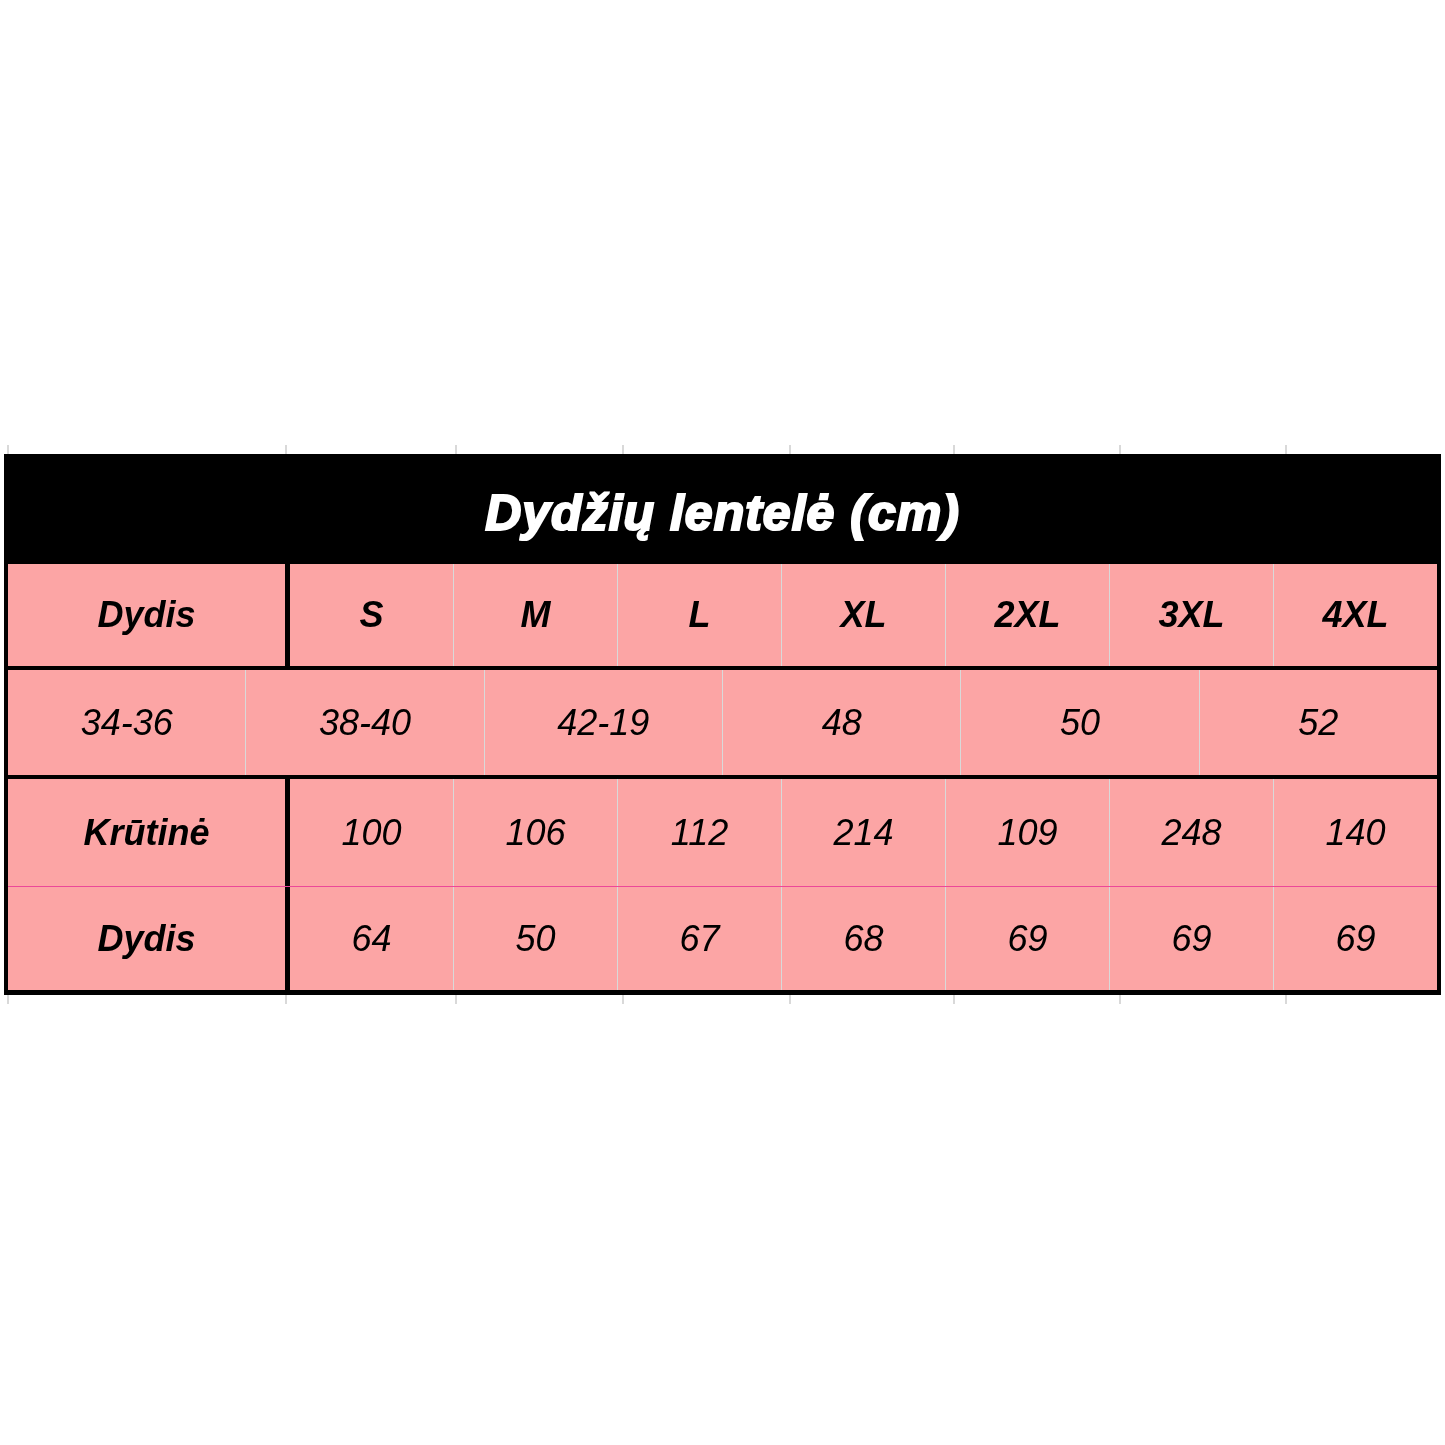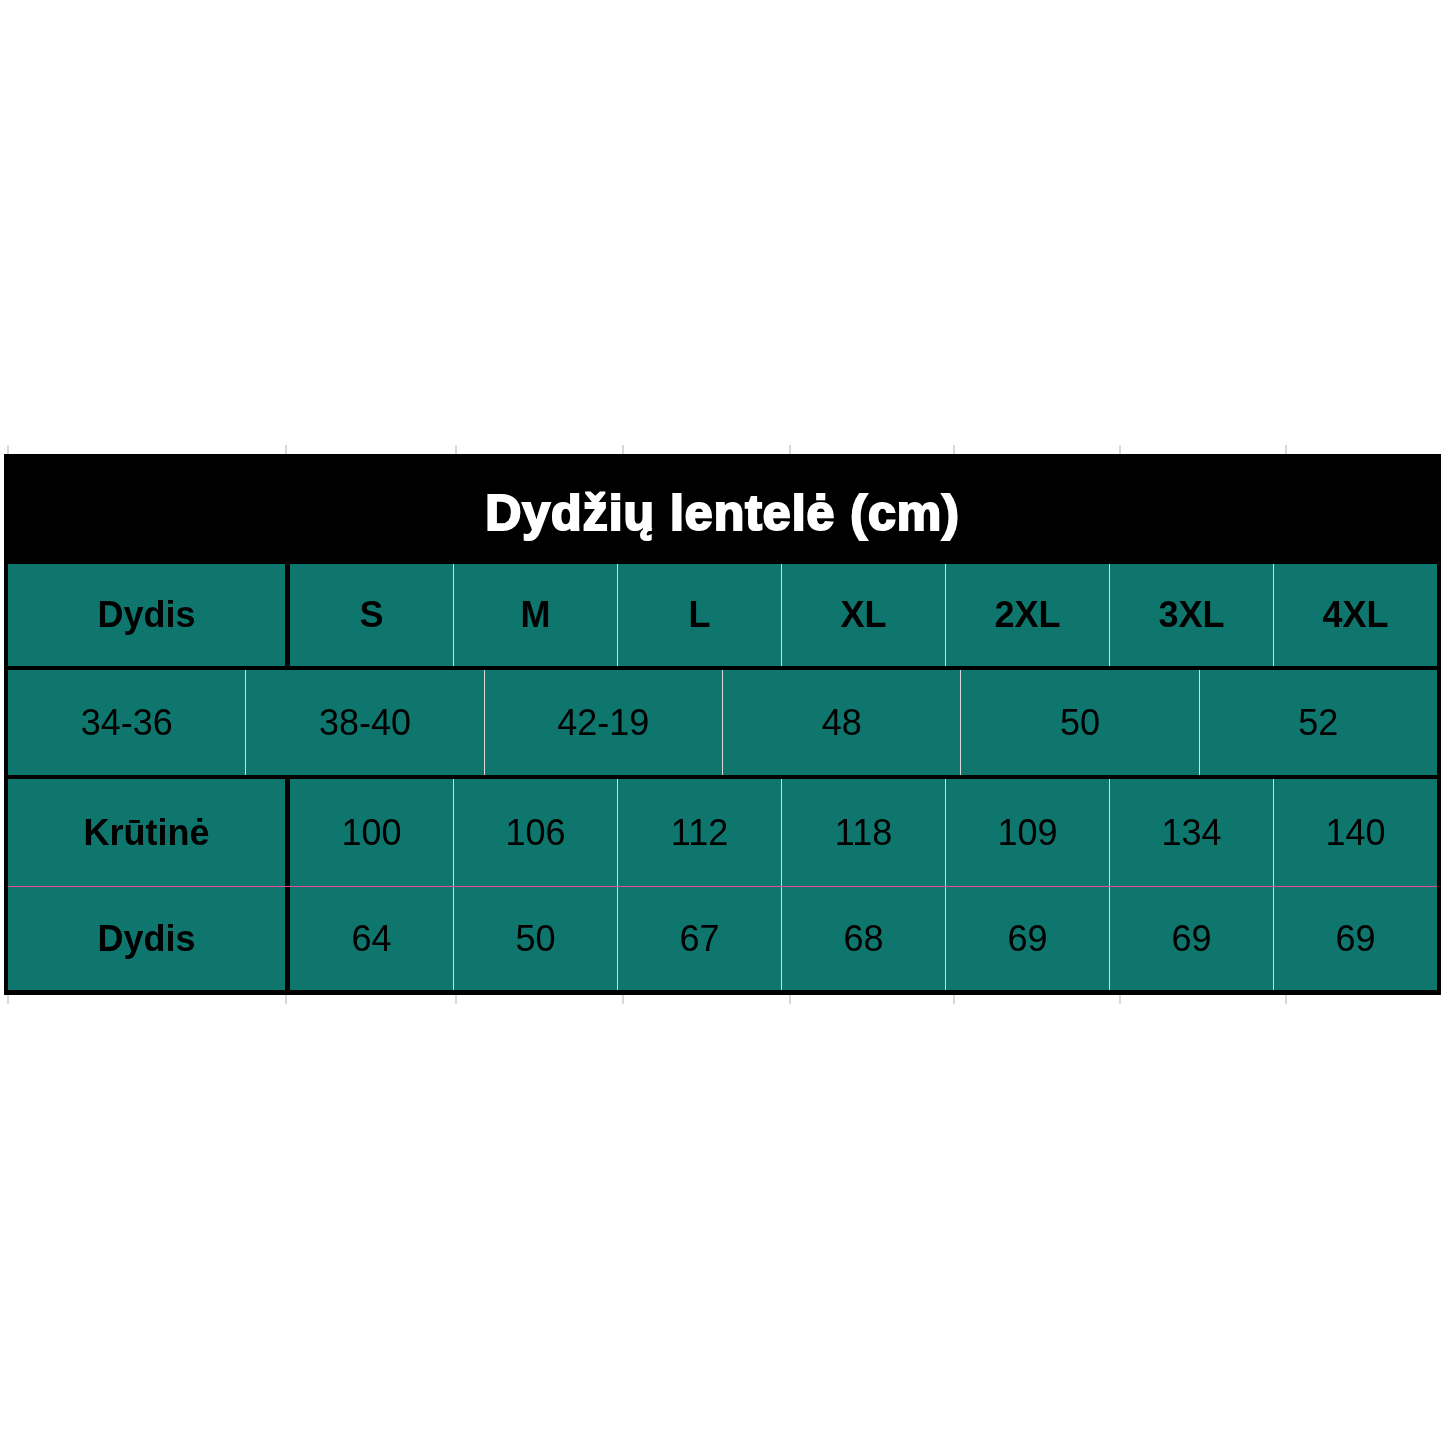--- a/index.html
+++ b/index.html
@@ -23,20 +23,21 @@
     left: 4px;
     top: 454px;
     width: 1437px;
     height: 541px;
     box-sizing: border-box;
     border: 4px solid #000000;
     border-bottom-width: 5px;
     display: flex;
     flex-direction: column;
     background: #ffffff;
+    font-style: italic;
   }
   .title-bar {
     height: 106px;
     background: #000000;
     display: flex;
     align-items: center;
     justify-content: center;
     flex: 0 0 auto;
   }
   .title-text {
@@ -47,21 +48,21 @@
     -webkit-text-stroke: 2.2px #ffffff;
     paint-order: stroke fill;
     padding-top: 4px;
     white-space: nowrap;
   }
   .row {
     display: flex;
     flex-direction: row;
     align-items: stretch;
     flex: 0 0 auto;
-    background: #0f766e;
+    background: #fca5a5;
   }
   .row-header   { height: 102px; border-bottom: 4px solid #000000; }
   .row-eur      { height: 105px; border-bottom: 4px solid #000000; }
   .row-krutine  { height: 107px; border-bottom: 1px solid #ec4899; }
   .row-ilgis    { flex: 1 1 auto; }
   .cell {
     display: flex;
     align-items: center;
     justify-content: center;
     font-size: 36px;
@@ -118,23 +119,23 @@
       <div class="cell data-cell">48</div>
       <div class="cell data-cell">50</div>
       <div class="cell data-cell">52</div>
     </div>
 
     <div class="row row-krutine">
       <div class="cell label-cell">Krūtinė</div>
       <div class="cell data-cell">100</div>
       <div class="cell data-cell">106</div>
       <div class="cell data-cell">112</div>
-      <div class="cell data-cell">118</div>
+      <div class="cell data-cell">214</div>
       <div class="cell data-cell">109</div>
-      <div class="cell data-cell">134</div>
+      <div class="cell data-cell">248</div>
       <div class="cell data-cell">140</div>
     </div>
 
     <div class="row row-ilgis">
       <div class="cell label-cell">Dydis</div>
       <div class="cell data-cell">64</div>
       <div class="cell data-cell">50</div>
       <div class="cell data-cell">67</div>
       <div class="cell data-cell">68</div>
       <div class="cell data-cell">69</div>

